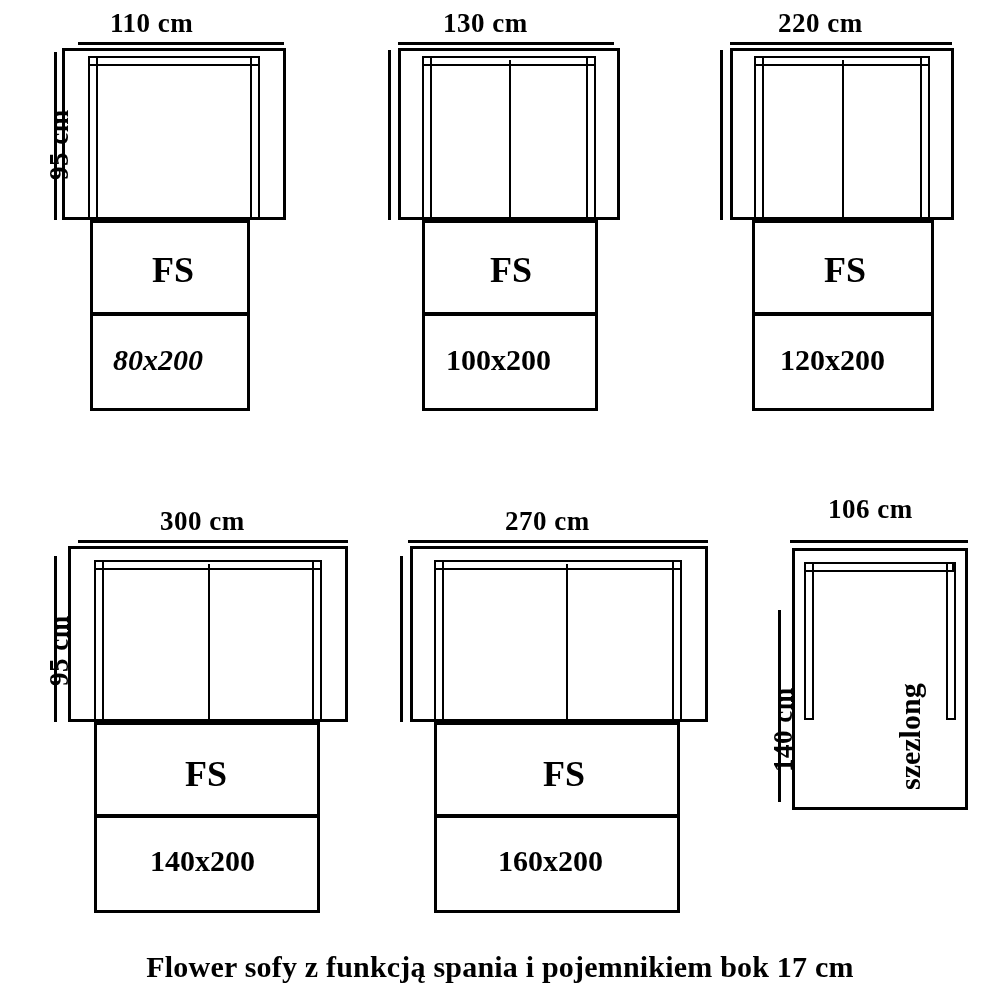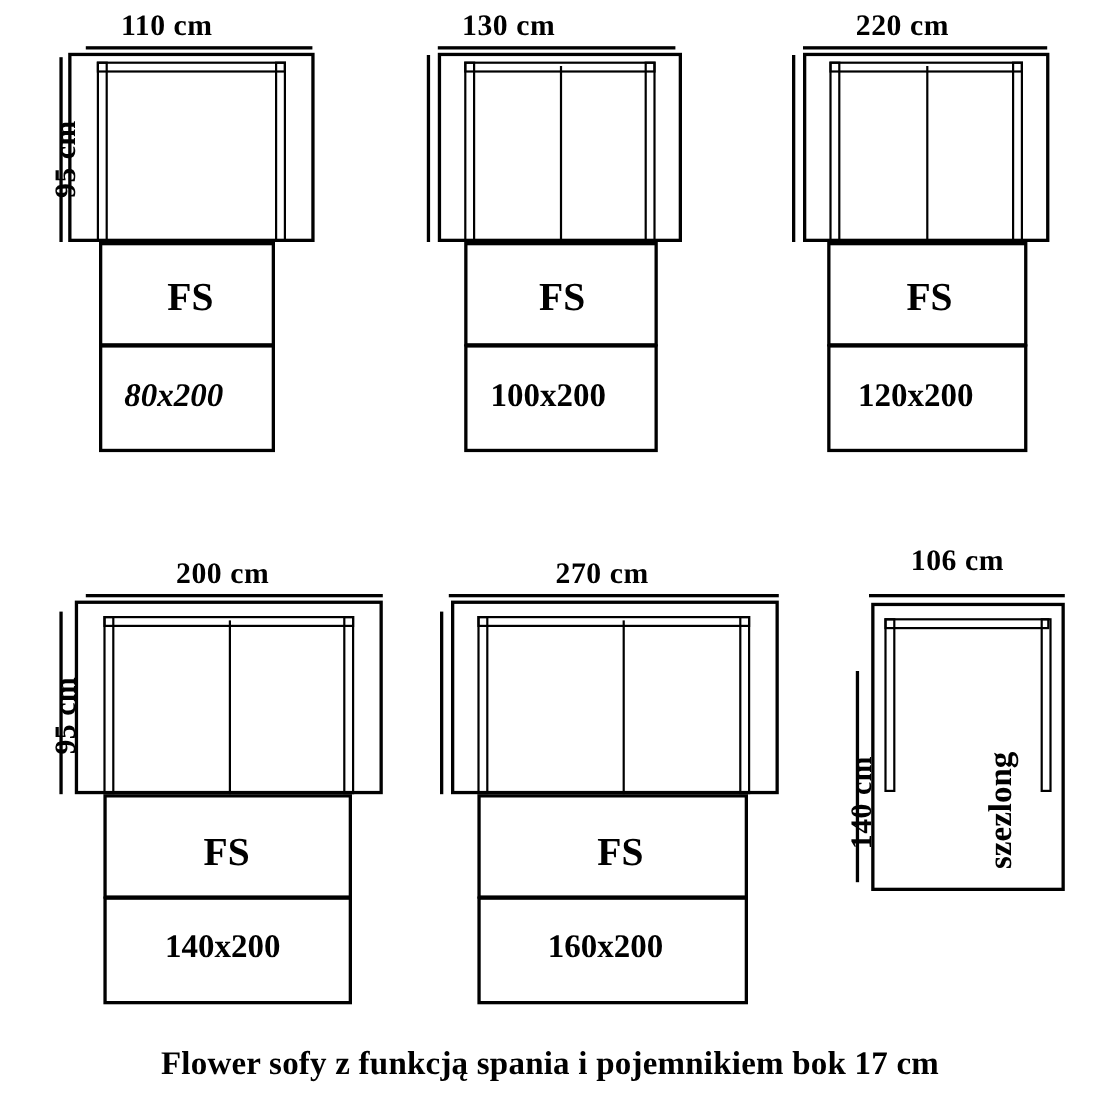--- a/index.html
+++ b/index.html
@@ -98,21 +98,21 @@
 
     <div class="box" style="left:90px; top:220px; width:160px; height:95px;"></div>
     <div class="inner-text" style="left:152px; top:252px;">FS</div>
 
     <div class="box" style="left:90px; top:313px; width:160px; height:98px;"></div>
     <div class="inner-text big" style="left:113px; top:345px;font-style:italic;">80x200</div>
   </div>
 
   <div class="abs">
     <div class="rule-h" style="left:398px; top:42px; width:216px;"></div>
-    <div class="dim-label" style="left:420px; top:10px;">130 cm</div>
+    <div class="dim-label" style="left:443px; top:10px;">130 cm</div>
 
     <div class="rule-v" style="left:388px; top:50px; height:170px;"></div>
 
     <div class="box" style="left:398px; top:48px; width:222px; height:172px;"></div>
     <div class="box thin" style="left:422px; top:56px; width:174px; height:10px;"></div>
     <div class="box thin" style="left:422px; top:56px; width:10px; height:164px;"></div>
     <div class="box thin" style="left:586px; top:56px; width:10px; height:164px;"></div>
     <div class="rule-v" style="left:509px; top:60px; height:160px; border-left-width:2px;"></div>
 
     <div class="box" style="left:422px; top:220px; width:176px; height:95px;"></div>
@@ -136,21 +136,21 @@
 
     <div class="box" style="left:752px; top:220px; width:182px; height:95px;"></div>
     <div class="inner-text" style="left:824px; top:252px;">FS</div>
 
     <div class="box" style="left:752px; top:313px; width:182px; height:98px;"></div>
     <div class="inner-text big" style="left:780px; top:345px;">120x200</div>
   </div>
 
   <div class="abs">
     <div class="rule-h" style="left:78px; top:540px; width:270px;"></div>
-    <div class="dim-label" style="left:160px; top:508px;">200 cm</div>
+    <div class="dim-label" style="left:160px; top:508px;">300 cm</div>
 
     <div class="rule-v" style="left:54px; top:556px; height:166px;"></div>
     <div class="dim-label vert" style="left:46px; top:686px;">95 cm</div>
 
     <div class="box" style="left:68px; top:546px; width:280px; height:176px;"></div>
     <div class="box thin" style="left:94px; top:560px; width:228px; height:10px;"></div>
     <div class="box thin" style="left:94px; top:560px; width:10px; height:162px;"></div>
     <div class="box thin" style="left:312px; top:560px; width:10px; height:162px;"></div>
     <div class="rule-v" style="left:208px; top:564px; height:158px; border-left-width:2px;"></div>
 

